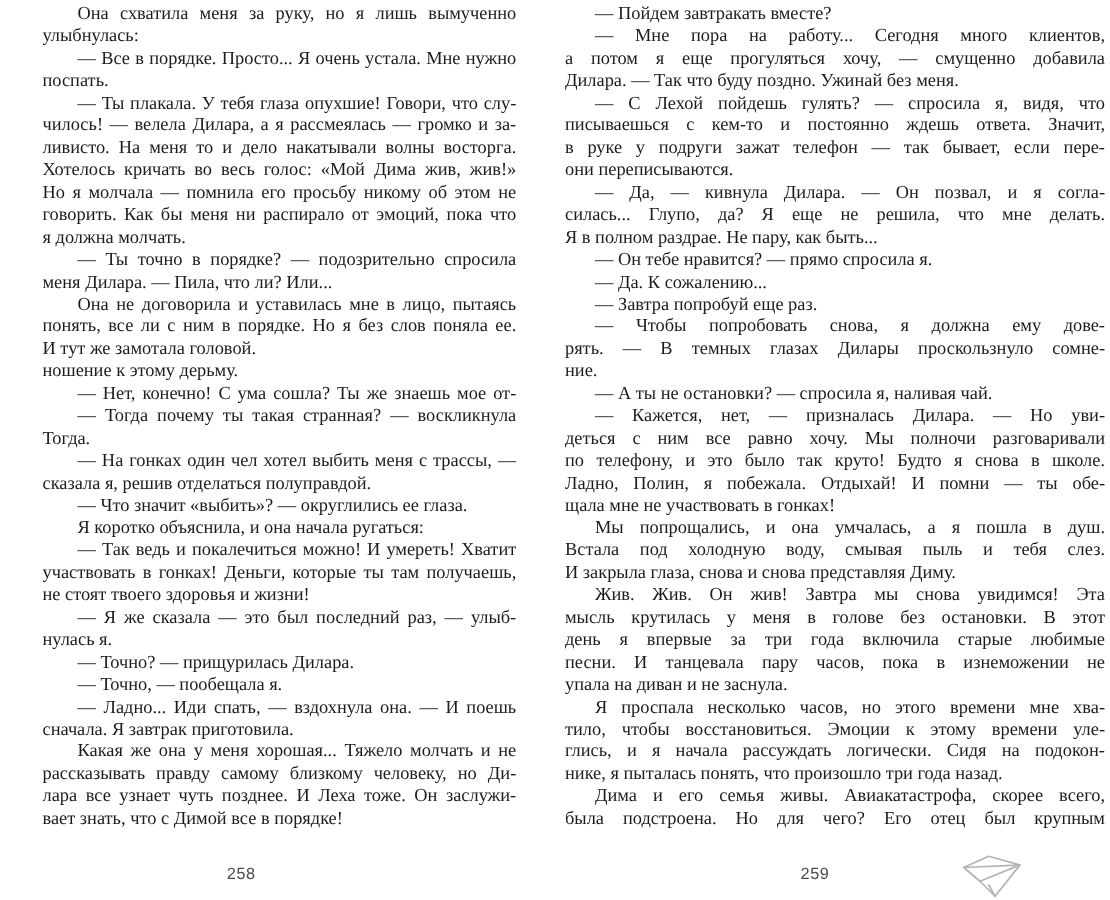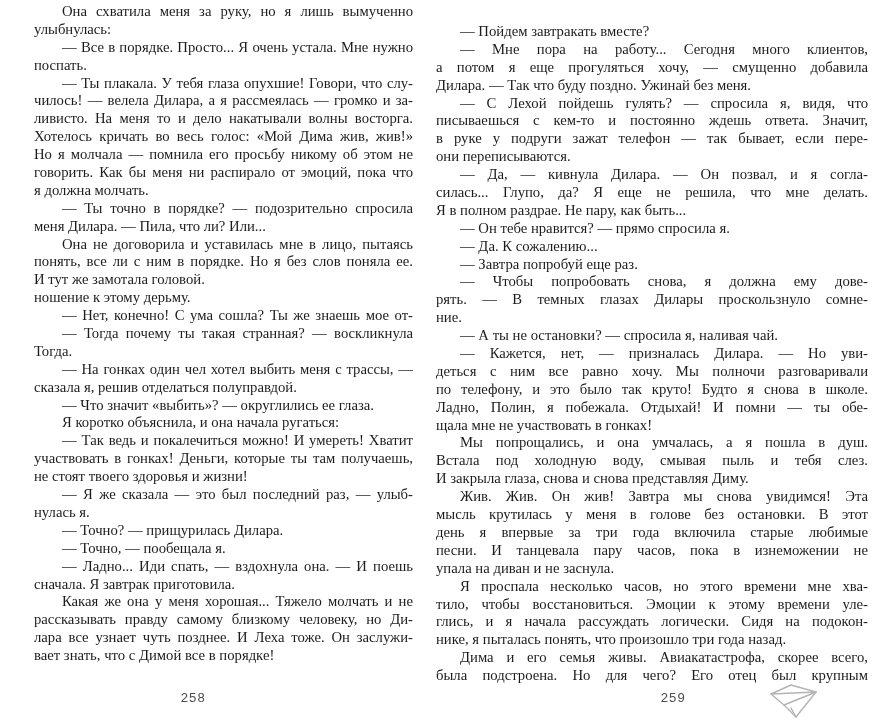--- a/index.html
+++ b/index.html
@@ -16,45 +16,45 @@
     color: var(--text-color, #1c1c1c);
   }
   .page {
     position: absolute;
     top: 3px;
     font-size: 14.7px;
     line-height: 17.9px;
     color: var(--text-color, #1c1c1c);
   }
   .page-left  { left: 2px;   width: 379px; margin-left: 32px; }
-  .page-right { left: 436px; width: 432px; margin-top: 20px; }
+  .page-right { left: 452px; width: 432px; }
   .para { display: block; }
   .line {
     display: block;
     height: 17.9px;
     overflow: hidden;
     text-align: justify;
     text-align-last: justify;
     white-space: normal;
   }
   .line.last { text-align-last: left; }
   .line.last.jlast { text-align-last: justify; }
   .page-left  .line.first { text-indent: 28px; }
   .page-right .line.first { text-indent: 24px; }
   .page-number {
     position: absolute;
     top: 691px;
     transform: translateX(-50%);
-    font-family: Liberation Mono, monospace;
+    font-family: Liberation Sans, sans-serif;
     font-size: 13px;
     color: var(--pagenum-color, #4d4d4d);
     letter-spacing: 0.5px;
   }
   .page-number-left  { left: 193px; }
-  .page-number-right { left: 673px; }
+  .page-number-right { left: 652px; }
   .plane-wrap {
     position: absolute;
     left: 768px; top: 682px;
     width: 54px; height: 38px;
     cursor: pointer;
   }
   .plane-wrap svg { display: block; width: 100%; height: 100%; }
   .plane-wrap path {
     fill: none;
     stroke: var(--plane-color, #b4b4b4);

